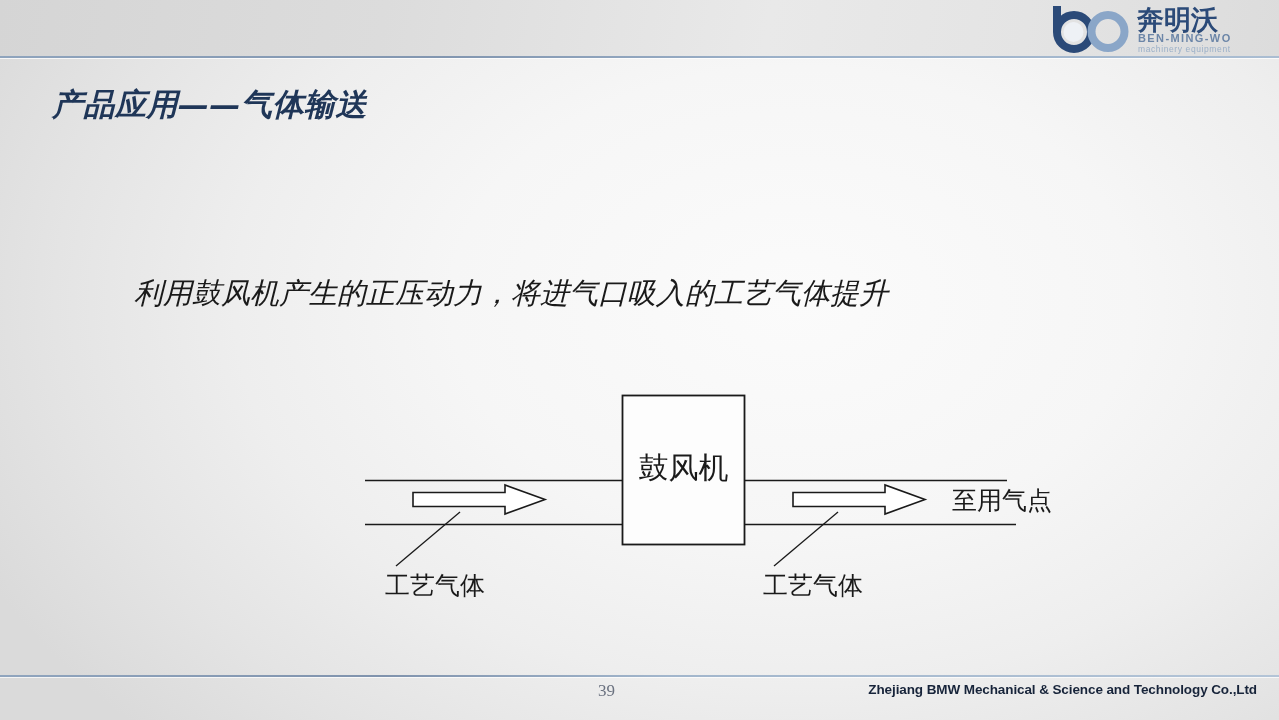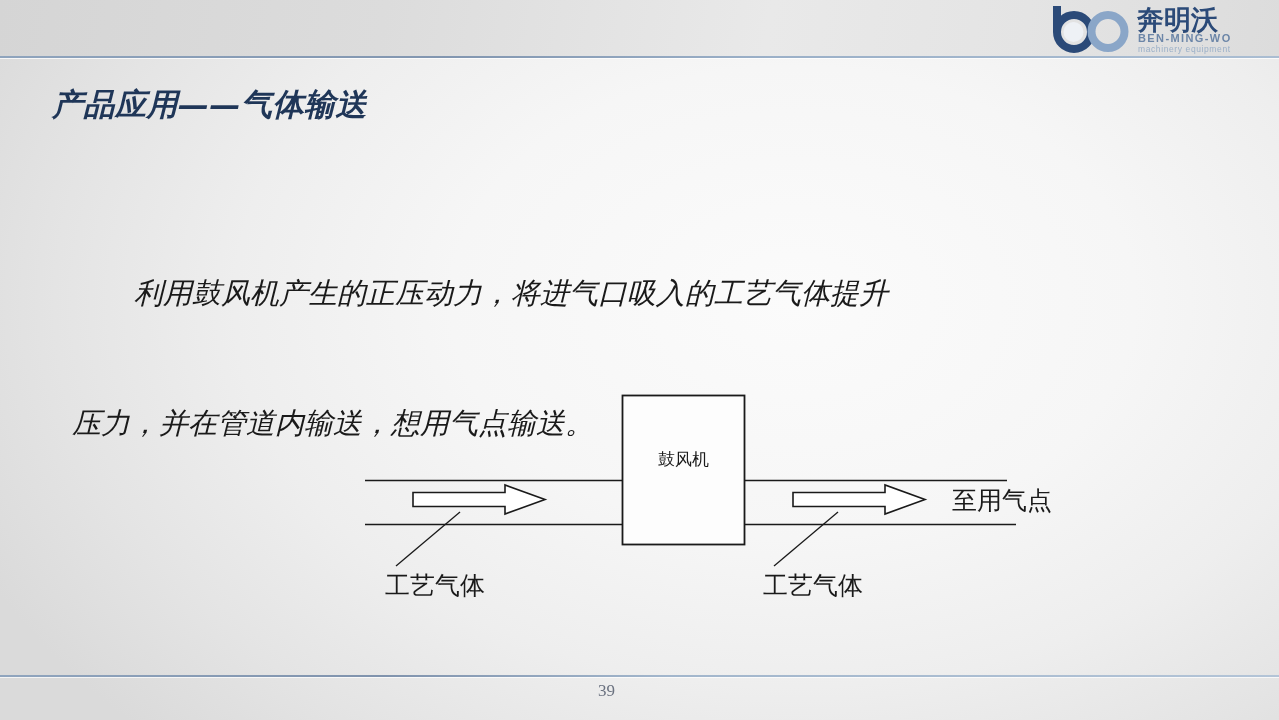--- a/index.html
+++ b/index.html
@@ -87,21 +87,21 @@
     pointer-events: none;
   }
   .diagram svg { display: block; }
 
   .blower-label {
     position: absolute;
     left: 622px; top: 448px;
     width: 123px;
     text-align: center;
     font-family: Liberation Serif, serif;
-    font-size: 17px;
+    font-size: 30px;
     color: #1a1a1a;
   }
   .dest-label {
     position: absolute;
     left: 952px; top: 484px;
     font-family: "DejaVu Serif", "Liberation Serif", serif;
     font-size: 25px;
     color: #1a1a1a;
     white-space: nowrap;
   }
@@ -174,21 +174,20 @@
       <text x="88" y="27" font-family="DejaVu Sans, Liberation Sans, sans-serif" font-size="27" font-weight="bold" fill="#2b4a78">奔明沃</text>
       <text x="89" y="40" font-family="Liberation Sans, DejaVu Sans, sans-serif" font-size="11" font-weight="bold" letter-spacing="1.4" fill="#6c86a8">BEN-MING-WO</text>
       <text x="89" y="50" font-family="Liberation Sans, DejaVu Sans, sans-serif" font-size="8.5" letter-spacing="0.6" fill="#9bb0c8">machinery equipment</text>
     </svg>
   </div>
 
   <div class="slide-title">产品应用——气体输送</div>
 
   <div class="body-text">
     <div><span class="indent"></span><span>利用鼓风机产生的正压动力，将进气口吸入的工艺气体提升</span></div>
-    <div>压力，并在管道内输送，想用气点输送。</div>
   </div>
 
   <div class="diagram">
     <svg width="1279" height="720" viewBox="0 0 1279 720" xmlns="http://www.w3.org/2000/svg">
 
       <line x1="365" y1="480.5" x2="625" y2="480.5" stroke="#1a1a1a" stroke-width="1.6"></line>
       <line x1="365" y1="524.5" x2="625" y2="524.5" stroke="#1a1a1a" stroke-width="1.6"></line>
 
       <line x1="742" y1="480.5" x2="1007" y2="480.5" stroke="#1a1a1a" stroke-width="1.6"></line>
       <line x1="742" y1="524.5" x2="1016" y2="524.5" stroke="#1a1a1a" stroke-width="1.6"></line>
@@ -210,14 +209,15 @@
 
   <div class="gas-label-left">工艺气体</div>
 
   <div class="gas-label-right">工艺气体</div>
 
   <div class="footer-rule"></div>
   <div class="footer-rule-soft"></div>
 
   <div class="page-number">39</div>
 
+  <div class="company-line">Zhejiang BMW Mechanical &amp; Science and Technology Co.,Ltd</div>
 
 </div>
 
 </body></html>

